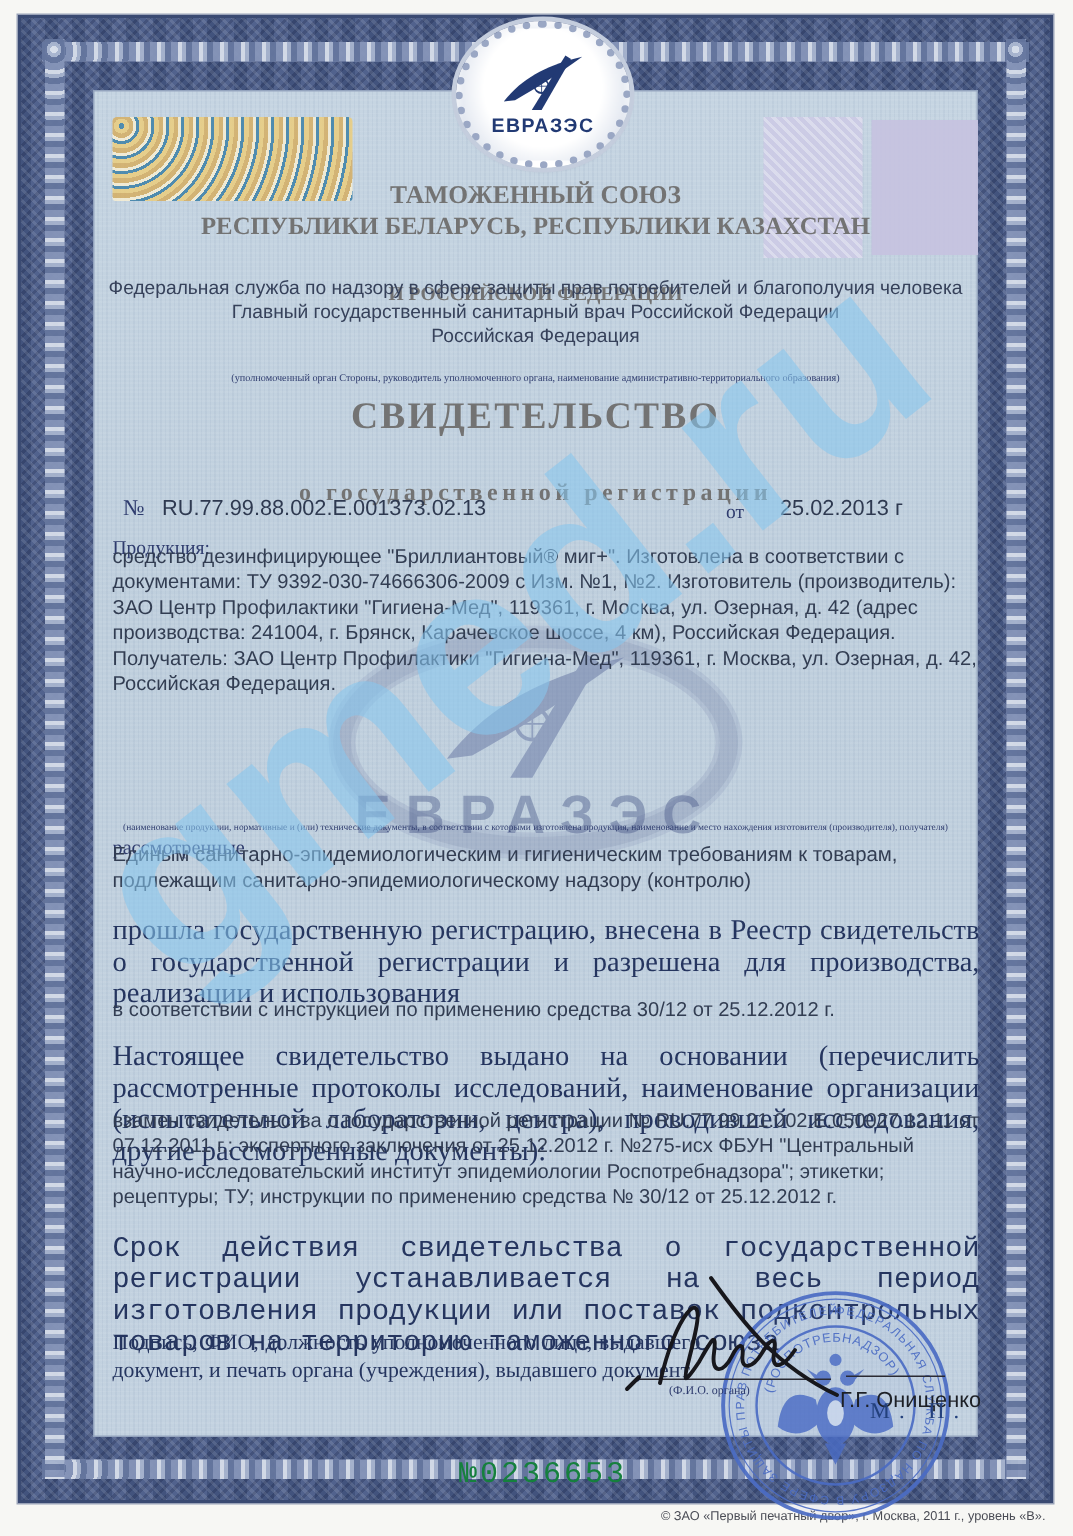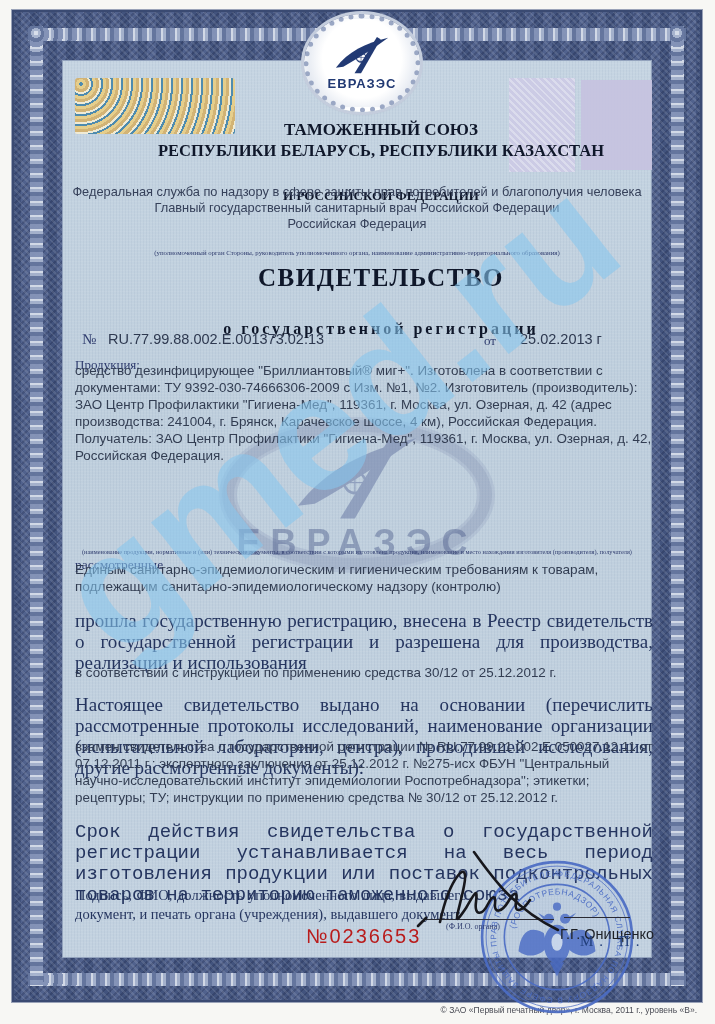--- a/index.html
+++ b/index.html
@@ -54,21 +54,21 @@
     position:absolute;left:509px;top:78px;width:66px;height:94px;z-index:5;
     background:repeating-linear-gradient(45deg, rgba(255,255,255,.35) 0 2px, transparent 2px 5px),#cdcbe6;opacity:.9;
   }
   .patch2{
     position:absolute;left:581px;top:80px;width:71px;height:90px;z-index:5;
     background:#c6c2e0;opacity:.92;
   }
   
   .abs{position:absolute;z-index:20;}
   .centered{left:62px;width:590px;text-align:center;}
-  .serif-head{font-family:"Liberation Serif",serif;font-weight:bold;color:#0f172a;padding-left:24px;}
+  .serif-head{font-family:"Liberation Serif",serif;font-weight:bold;color:#737373;}
   .sans{font-family:"Liberation Sans",sans-serif;color:#36415a;}
   .caption{font-family:"Liberation Serif",serif;color:#2f3c6e;}
   .serif-par{font-family:"Liberation Serif",serif;font-size:19px;line-height:21px;color:#25355f;text-align:justify;}
   .overlay-sans{font-family:"Liberation Sans",sans-serif;font-size:13.4px;line-height:17px;color:#323d52;}
   
   .wm-center{position:absolute;left:222px;top:420px;width:270px;height:150px;z-index:10;}
   .wm-ring{position:absolute;inset:0;border-radius:50%;border:12px solid rgba(105,120,160,.30);
     box-shadow:inset 0 0 0 3px rgba(130,145,180,.25), 0 0 0 3px rgba(130,145,180,.22);}
   .wm-swoosh{position:absolute;left:40px;top:14px;width:190px;height:95px;opacity:.55;}
   .wm-text{position:absolute;left:0;top:102px;width:100%;text-align:center;
@@ -76,21 +76,21 @@
     color:rgba(78,94,140,.45);}
   
   .wm-diag{
     position:absolute;left:140px;top:500px;height:190px;line-height:190px;z-index:40;
     font-family:"Liberation Sans",sans-serif;font-weight:bold;font-size:165px;
     color:rgba(134,199,238,.58);
     transform:rotate(-38deg);transform-origin:0% 100%;
     pointer-events:none;white-space:nowrap;
   }
   
-  .serial{font-family:Liberation Sans, sans-serif;font-size:20px;letter-spacing:2px;color:#b91c1c;z-index:30;}
+  .serial{font-family:Liberation Mono, monospace;font-size:20px;letter-spacing:2px;color:#15803d;z-index:30;margin-top:47px;}
   .sig-line{border-top:1.4px solid #2a2a33;z-index:47;}
   .stamp{z-index:45;opacity:.92;}
   .signature{z-index:48;}
   .official{font-family:"Liberation Sans",sans-serif;font-size:14.5px;color:#1d2026;z-index:49;margin-top:35px;}
   .seal-mark{font-family:"Liberation Serif",serif;font-size:15px;letter-spacing:6px;color:#23407c;z-index:49;}
   .fio{font-size:8px;color:#2f3c6e;z-index:49;font-family:"Liberation Serif",serif;}
   .copyright{font-family:Liberation Sans, sans-serif;font-size:8.5px;color:#4a4c55;z-index:20;}
 </style>
 </head>
 <body>

